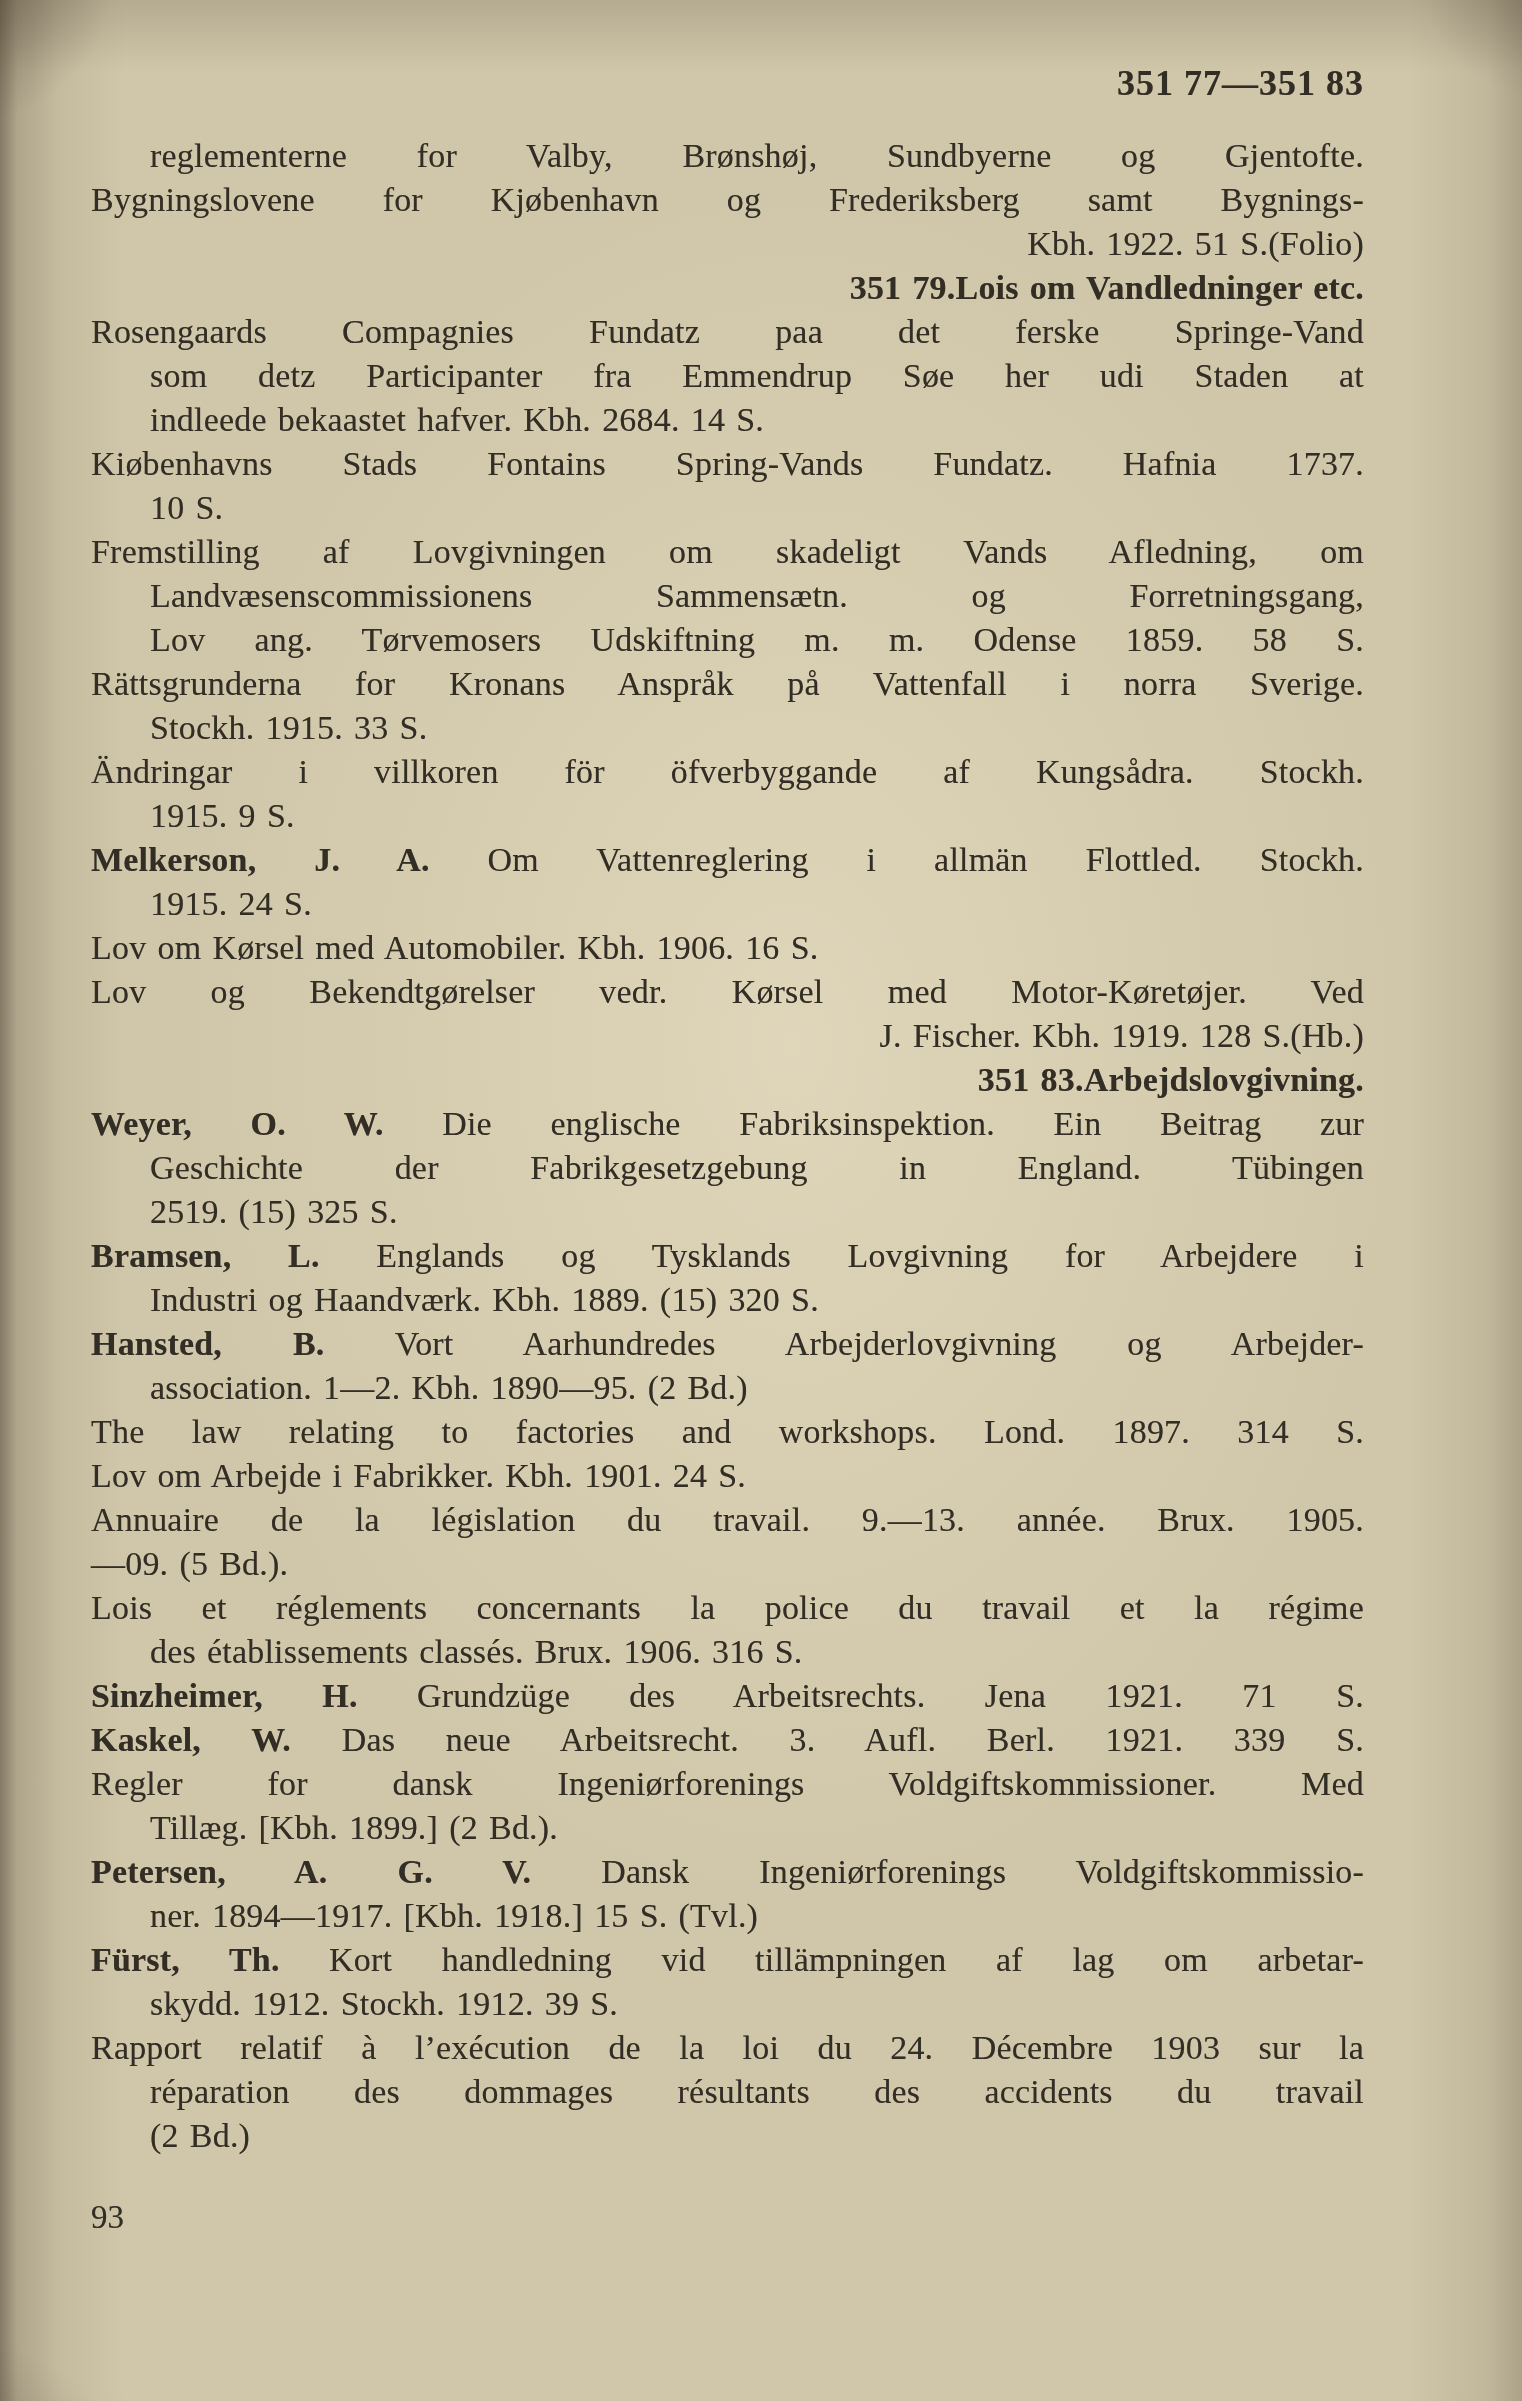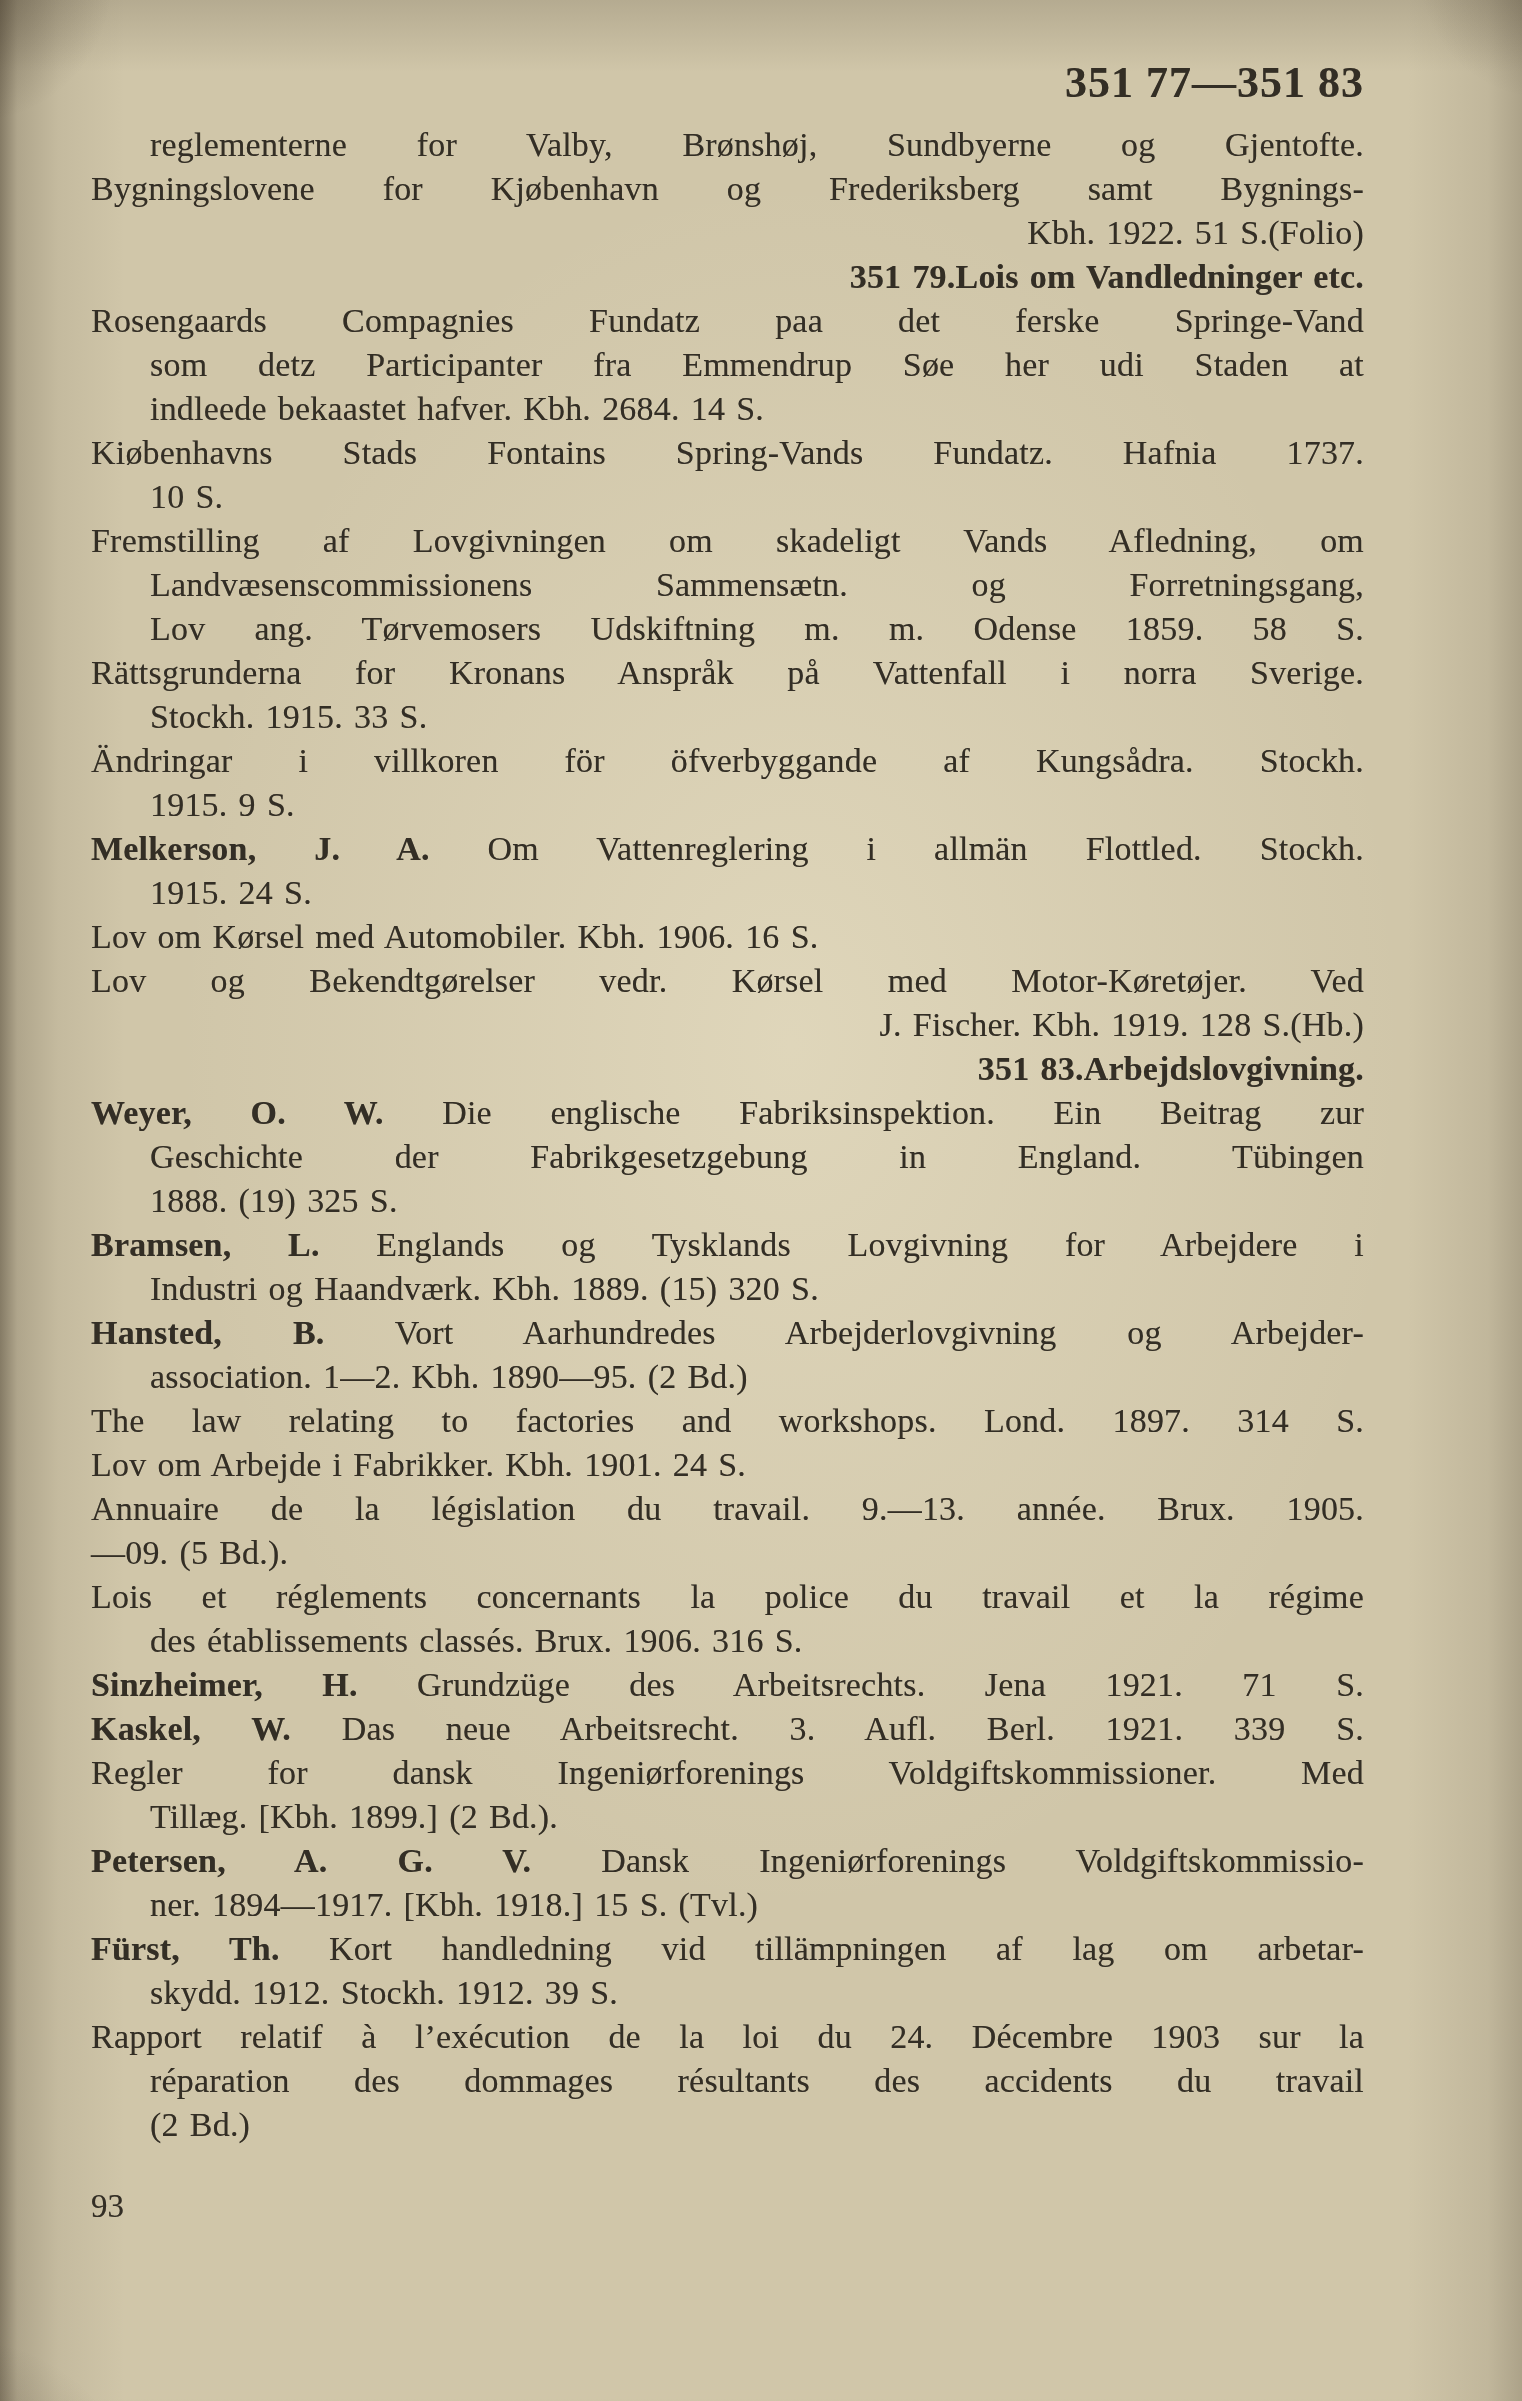--- a/index.html
+++ b/index.html
@@ -16,24 +16,24 @@
       radial-gradient(ellipse 816px 1153px at 52% 42%, rgba(238,230,204,0.5), rgba(238,230,204,0) 75%),
       linear-gradient(90deg, rgba(58,48,34,0.50) 0, rgba(58,48,34,0.22) 17.3px, rgba(58,48,34,0.08) 58px, rgba(58,48,34,0) 125px),
       linear-gradient(-90deg, rgba(58,48,34,0.24) 0, rgba(58,48,34,0.10) 34px, rgba(58,48,34,0) 115px),
       linear-gradient(180deg, rgba(58,48,34,0.18) 0, rgba(58,48,34,0) 72px),
       linear-gradient(0deg, rgba(58,48,34,0.22) 0, rgba(58,48,34,0) 91px);
   }
   .page-inner { padding: 61px 158px 0 91px; }
   .header-range {
     font-weight: bold;
     text-align: right;
-    font-size: 44px;
+    font-size: 36px;
     line-height: 44px;
     letter-spacing: 1px;
-    margin-bottom: 18px;
+    margin-bottom: 29px;
     text-shadow: 0 0 0.5px rgba(47,42,34,0.45);
   }
   .line {
     font-size: 34px;
     line-height: 44px;
     word-spacing: 2.4px;
     letter-spacing: 0.2px;
     text-shadow: 0 0 0.5px rgba(47,42,34,0.40);
   }
   .ind { padding-left: 59px; }
@@ -83,21 +83,21 @@
       <div class="line ind split">
         <span>J. Fischer. Kbh. 1919. 128 S.</span>
         <span>(Hb.)</span>
       </div>
       <div class="line section">
         <span class="b">351 83.</span>
         <span class="b">Arbejdslovgivning.</span>
       </div>
       <div class="line just"><b>Weyer, O. W.</b><span> Die englische Fabriksinspektion. Ein Beitrag zur</span></div>
       <div class="line ind just">Geschichte der Fabrikgesetzgebung in England. Tübingen</div>
-      <div class="line ind">1888. (19) 325 S.</div>
+      <div class="line ind">2519. (15) 325 S.</div>
       <div class="line just"><b>Bramsen, L.</b><span> Englands og Tysklands Lovgivning for Arbejdere i</span></div>
       <div class="line ind">Industri og Haandværk. Kbh. 1889. (15) 320 S.</div>
       <div class="line just"><b>Hansted, B.</b><span> Vort Aarhundredes Arbejderlovgivning og Arbejder-</span></div>
       <div class="line ind">association. 1—2. Kbh. 1890—95. (2 Bd.)</div>
       <div class="line just">The law relating to factories and workshops. Lond. 1897. 314 S.</div>
       <div class="line">Lov om Arbejde i Fabrikker. Kbh. 1901. 24 S.</div>
       <div class="line just">Annuaire de la législation du travail. 9.—13. année. Brux. 1905.</div>
       <div class="line">—09. (5 Bd.).</div>
       <div class="line just">Lois et réglements concernants la police du travail et la régime</div>
       <div class="line ind">des établissements classés. Brux. 1906. 316 S.</div>

